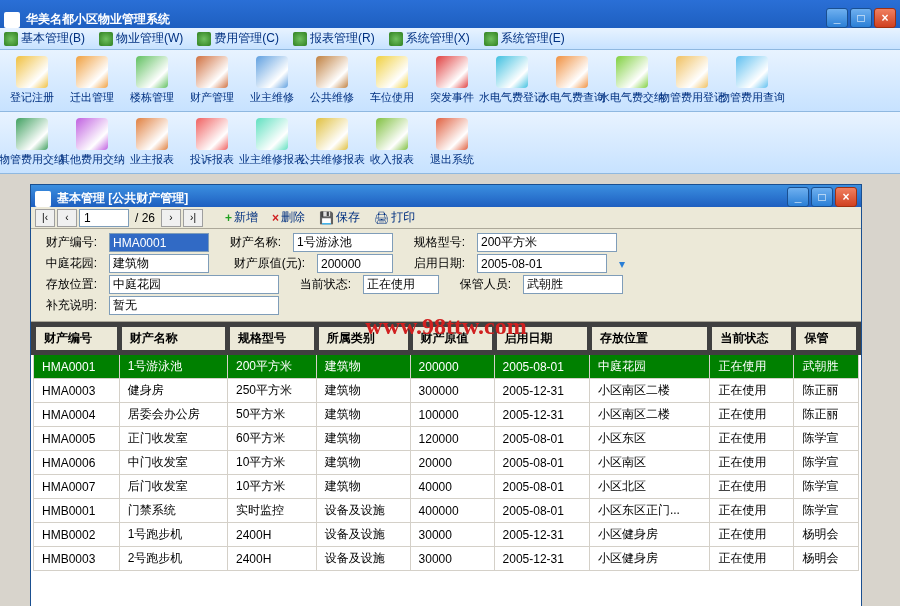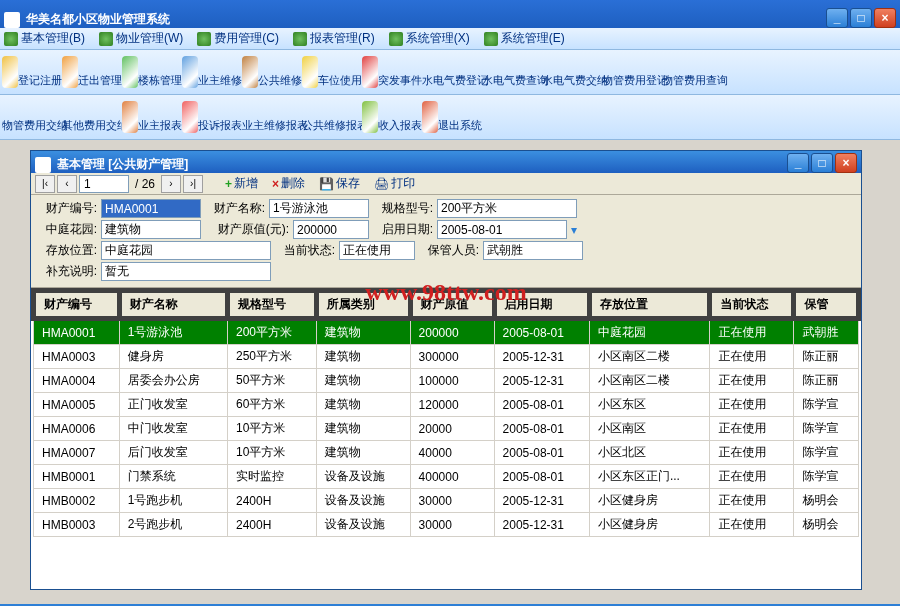--- a/index.html
+++ b/index.html
@@ -9,35 +9,35 @@
 .titlebar .icon { width:16px; height:16px; background:#fff; border-radius:2px; margin-right:6px; display:inline-block; }
 .titlebar .title { flex:1; font-weight:bold; }
 .winbtns { display:flex; gap:2px; }
 .winbtn { width:22px; height:20px; background:linear-gradient(to bottom,#6fb0f0,#2a7fd6); border:1px solid #1a4f90; border-radius:3px; display:flex; align-items:center; justify-content:center; color:#fff; font-weight:bold; cursor:pointer; }
 .winbtn.close { background:linear-gradient(to bottom,#f08060,#d04020); border-color:#a03010; }
 .menubar { height:22px; background:linear-gradient(to bottom,#e8f3ff,#c7e2ff); display:flex; align-items:center; padding:0 4px; gap:14px; border-bottom:1px solid #8fb8e0; }
 .menubar .menu { color:#003080; cursor:pointer; display:flex; align-items:center; gap:3px; }
 .menubar .micon { width:14px; height:14px; background:radial-gradient(circle,#6fc060,#2f8020); border-radius:2px; }
 .toolbar { background:linear-gradient(to bottom,#e8f3ff,#c7e2ff); padding:4px 2px; border-bottom:1px solid #8fb8e0; }
 .tool-row { display:flex; flex-wrap:nowrap; }
-.tool-item { width:60px; display:flex; flex-direction:row; align-items:flex-end; cursor:pointer; padding:2px 0; }
+.tool-item { width:60px; display:flex; flex-direction:column; align-items:center; cursor:pointer; padding:2px 0; }
 .tool-item .ticon { width:32px; height:32px; border-radius:4px; }
 .tool-item .tlabel { color:#003080; font-size:11px; margin-top:2px; white-space:nowrap; }
 .workspace { background:#d8d4cc; height:calc(606px - 28px - 22px - 46px - 46px); position:relative; padding:8px; }
 .childwin { position:absolute; left:30px; top:10px; width:832px; height:440px; background:#ece9d8; border:1px solid #1a4f90; display:flex; flex-direction:column; }
 .childwin .titlebar { height:22px; background:linear-gradient(to bottom,#3b8fe0,#1e5fc0); }
 .paginator { height:22px; background:#ece9d8; display:flex; align-items:center; padding:2px 4px; gap:2px; border-bottom:1px solid #aca899; }
 .pgbtn { width:20px; height:18px; background:#f0f0f0; border:1px solid #9f9f9f; display:flex; align-items:center; justify-content:center; cursor:pointer; font-size:10px; }
 .pginput { width:50px; height:18px; border:1px solid #7f9db9; padding:0 4px; }
 .pgtext { margin:0 4px; }
 .actionbtn { display:flex; align-items:center; gap:2px; padding:0 6px; height:18px; cursor:pointer; color:#003080; }
 .actionbtn .x { color:#d02020; font-weight:bold; }
 .actionbtn .plus { color:#20a020; font-weight:bold; }
 .form-area { background:#ece9d8; padding:4px 6px; border-bottom:1px solid #aca899; }
-.form-row { display:flex; align-items:center; margin-bottom:2px; gap:4px; }
+.form-row { display:flex; align-items:center; margin-bottom:2px; gap:12px; }
 .flabel { width:60px; text-align:right; color:#000; }
 .finput { height:19px; border:1px solid #7f9db9; background:#fff; padding:0 3px; }
 .finput.sel { background:#316ac5; color:#fff; }
 .grid-wrap { flex:1; overflow:auto; background:#fff; }
 .grid { border-collapse:collapse; width:100%; }
 .grid th { background:#ece9d8; border:5px solid #404040; padding:3px 8px; font-weight:bold; text-align:left; height:20px; white-space:nowrap; }
 .grid td { border:1px solid #d4d0c8; padding:3px 8px; height:20px; white-space:nowrap; }
 .grid tr.sel td { background:#008000; color:#fff; }
 .watermark { position:absolute; left:50%; top:128px; transform:translateX(-50%); color:#d02020; font-size:24px; font-weight:bold; font-family:Liberation Serif, serif; pointer-events:none; z-index:10; }
 </style>
@@ -88,20 +88,24 @@
           <div class="ticon" style="background:linear-gradient(135deg,#f0c040,#fff 70%,#f0c040)"></div>
           <div class="tlabel">登记注册</div>
         </div>
         <div class="tool-item">
           <div class="ticon" style="background:linear-gradient(135deg,#f0a040,#fff 70%,#f0a040)"></div>
           <div class="tlabel">迁出管理</div>
         </div>
         <div class="tool-item">
           <div class="ticon" style="background:linear-gradient(135deg,#60c060,#fff 70%,#60c060)"></div>
           <div class="tlabel">楼栋管理</div>
+        </div>
+        <div class="tool-item">
+          <div class="ticon" style="background:linear-gradient(135deg,#d07040,#fff 70%,#d07040)"></div>
+          <div class="tlabel">财产管理</div>
         </div>
         <div class="tool-item">
           <div class="ticon" style="background:linear-gradient(135deg,#60a0e0,#fff 70%,#60a0e0)"></div>
           <div class="tlabel">业主维修</div>
         </div>
         <div class="tool-item">
           <div class="ticon" style="background:linear-gradient(135deg,#c08040,#fff 70%,#c08040)"></div>
           <div class="tlabel">公共维修</div>
         </div>
         <div class="tool-item">

